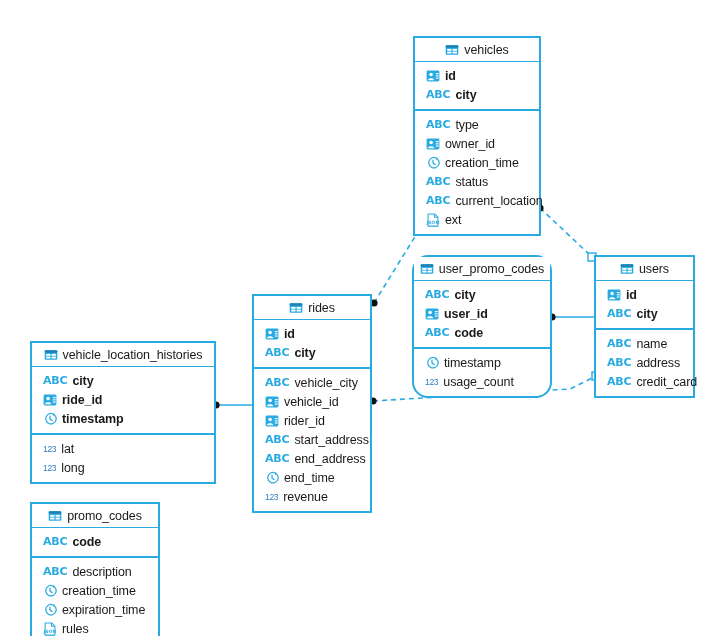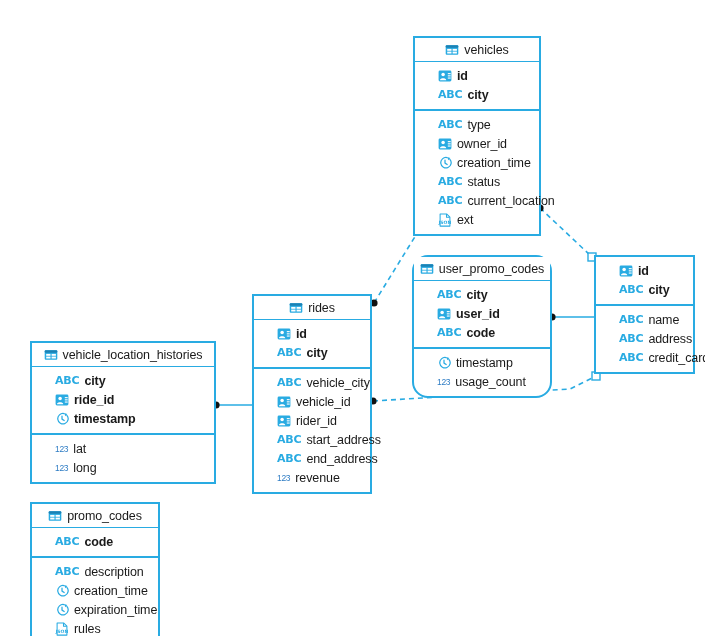--- a/index.html
+++ b/index.html
@@ -34,21 +34,21 @@
     gap:5px;
     padding:0 6px;
     background:#ffffff;
   }
   .ttitle{
     font-size:12.5px;
     color:#1a1a1a;
     white-space:nowrap;
     letter-spacing:-0.1px;
   }
-  .section{padding:4px 0 5px 16px;}
+  .section{padding:4px 0 5px 4px;}
   .section.keys{border-bottom:2px solid #29ABE2;}
   .row{
     height:19px;
     display:flex;
     align-items:center;
     gap:5px;
     padding:0 7px;
     white-space:nowrap;
   }
   .fname{font-size:12.5px;color:#1a1a1a;letter-spacing:-0.1px;}
@@ -190,20 +190,33 @@
                 <path d="M2.1 0.9 H8.6 L11.9 4.1 V13.1 H2.1 Z" fill="#ffffff" stroke="#29ABE2" stroke-width="1.05" stroke-linejoin="round"></path>
                 <path d="M8.5 1.0 V4.2 H11.8" fill="none" stroke="#29ABE2" stroke-width="1.05" stroke-linejoin="round"></path>
                 <text x="6.9" y="11.3" font-family="DejaVu Sans, sans-serif" font-size="4.5" font-weight="bold" fill="#29ABE2" text-anchor="middle">JSON</text>
               </svg>
             </span>
             <span class="fname">ext</span>
           </div>
         </div>
       </div>
       <div class="table" style="left: 594px; top: 249px; width: 101px;">
+        <div class="thead">
+          <span class="ico">
+            <svg width="14" height="14" viewBox="0 0 14 14">
+              <rect x="0.7" y="2.3" width="12.6" height="9.4" rx="1" fill="#29ABE2"></rect>
+              <rect x="0.7" y="2.3" width="12.6" height="2.4" rx="1" fill="#1B82B5"></rect>
+              <rect x="2.2" y="5.9" width="4.3" height="1.9" fill="#ffffff"></rect>
+              <rect x="7.6" y="5.9" width="4.3" height="1.9" fill="#ffffff"></rect>
+              <rect x="2.2" y="8.6" width="4.3" height="1.9" fill="#ffffff"></rect>
+              <rect x="7.6" y="8.6" width="4.3" height="1.9" fill="#ffffff"></rect>
+            </svg>
+          </span>
+          <span class="ttitle">users</span>
+        </div>
         <div class="section keys">
           <div class="row">
             <span class="ico">
               <svg width="14" height="14" viewBox="0 0 14 14">
                 <rect x="0.6" y="1.6" width="12.8" height="10.8" rx="1.4" fill="#29ABE2"></rect>
                 <circle cx="5.1" cy="5.6" r="1.75" fill="#ffffff"></circle>
                 <path d="M1.9 11.2 C2.3 8.7 7.9 8.7 8.3 11.2 Z" fill="#ffffff"></path>
                 <rect x="9.8" y="4.1" width="2.9" height="1.1" fill="#ffffff"></rect>
                 <rect x="9.8" y="6.3" width="2.9" height="1.1" fill="#ffffff"></rect>
                 <rect x="9.8" y="8.5" width="2.9" height="1.1" fill="#ffffff"></rect>
@@ -351,20 +364,30 @@
           </div>
           <div class="row">
             <span class="txt-ico">ABC</span>
             <span class="fname">start_address</span>
           </div>
           <div class="row">
             <span class="txt-ico">ABC</span>
             <span class="fname">end_address</span>
           </div>
           <div class="row">
+            <span class="ico">
+              <svg width="14" height="14" viewBox="0 0 14 14">
+                <path d="M11.9 3.3 A5.2 5.2 0 1 1 9.0 1.6" fill="none" stroke="#29ABE2" stroke-width="1.25" stroke-linecap="round"></path>
+                <path d="M9.2 0.9 L12.3 2.1 L10.3 4.2 Z" fill="#29ABE2"></path>
+                <path d="M7 4.2 L7 7.1 L9.2 8.5" fill="none" stroke="#29ABE2" stroke-width="1.25" stroke-linecap="round" stroke-linejoin="round"></path>
+              </svg>
+            </span>
+            <span class="fname">end_time</span>
+          </div>
+          <div class="row">
             <span class="num-ico">123</span>
             <span class="fname">revenue</span>
           </div>
         </div>
       </div>
       <div class="table" style="left: 30px; top: 335px; width: 186px;">
         <div class="thead">
           <span class="ico">
             <svg width="14" height="14" viewBox="0 0 14 14">
               <rect x="0.7" y="2.3" width="12.6" height="9.4" rx="1" fill="#29ABE2"></rect>

